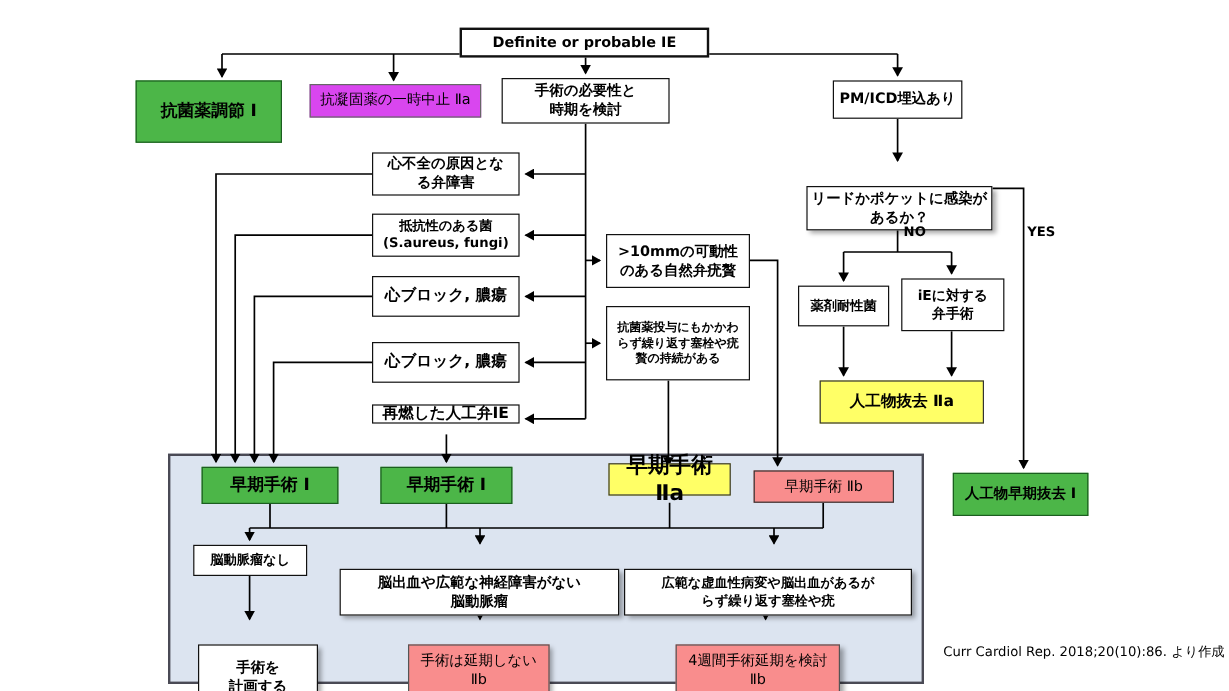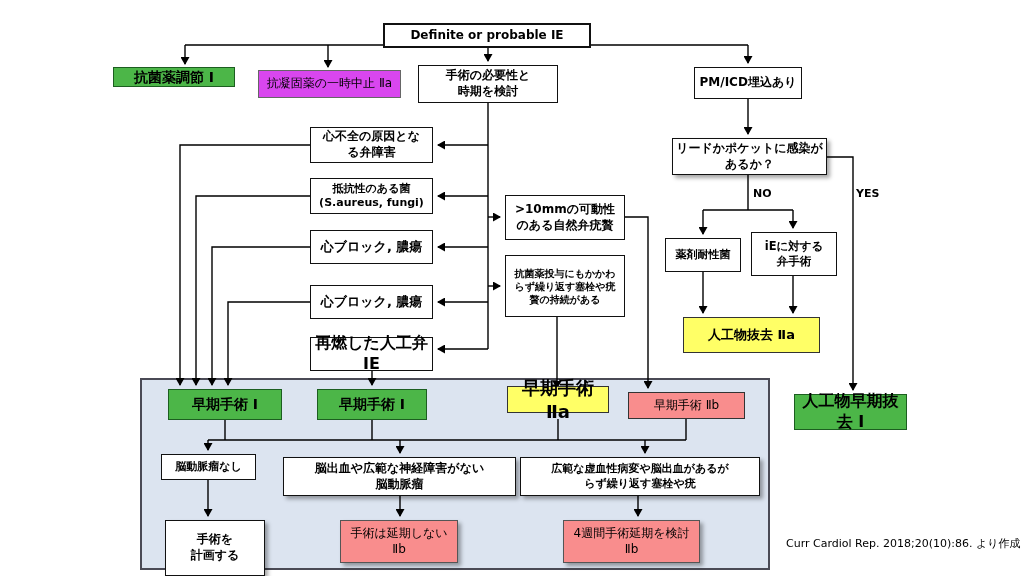--- a/index.html
+++ b/index.html
@@ -10,21 +10,21 @@
   .edges { position:absolute; left:0; top:0; z-index:1; }
   .node { position:absolute; z-index:2; display:flex; align-items:center; justify-content:center;
           text-align:center; white-space:pre-line; background:#fff; border:1.6px solid #111;
           color:#000; line-height:1.3; font-weight:600; padding:1px 3px; }
   .root-box { border-width:2.5px; font-weight:600;margin-top:20px; }
   .thin { border-width:1.1px; }
   .green { background:#4cb648; border:1.6px solid #1c5e20; font-weight:bold; }
   .yellow { background:#d946ef; border:1.2px solid #666; font-weight:normal; }
   .yellow-dark { background:#ffff66; border:1.8px solid #333; font-weight:bold; }
   .pink { background:#f98d8d; border:1.2px solid #555; font-weight:normal; }
-  .shadow { box-shadow:3px 3px 4px rgba(0,0,0,0.35); }
+  .shadow { box-shadow:3px 3px 4px rgba(0,0,0,0.35);margin-top:17px; }
   .edge-label { position:absolute; z-index:2; font-size:11px; font-weight:600; color:#000;text-align:center; }
   .citation { position:absolute; z-index:2; left:786px; top:536px; font-size:11px; color:#000; }
 </style>
 </head>
 <body>
 
 <div class="stage">
 
   <div class="panel" style="left:140px;top:378px;width:630px;height:192px"></div>
 
@@ -72,49 +72,49 @@
       <path d="M400 440 V453" marker-end="url(#ah)"></path>
       <path d="M645 440 V453" marker-end="url(#ah)"></path>
 
       <path d="M208 480 V516" marker-end="url(#ah)"></path>
       <path d="M400 496 V516" marker-end="url(#ah)"></path>
       <path d="M638 496 V516" marker-end="url(#ah)"></path>
     </g>
   </svg>
 
   <div class="node root-box" style="left:383px;top:3px;width:208px;height:25px;font-size:12px">Definite or probable IE</div>
-  <div class="node green" style="left:113px;top:67px;width:122px;height:20px;font-size:14px">抗菌薬調節 Ⅰ</div>
+  <div class="node green" style="left:113px;top:67px;width:122px;height:52px;font-size:14px">抗菌薬調節 Ⅰ</div>
   <div class="node yellow" style="left:258px;top:70px;width:143px;height:28px;font-size:12px">抗凝固薬の一時中止 Ⅱa</div>
   <div class="node thin" style="left:418px;top:65px;width:140px;height:38px;font-size:12px">手術の必要性と
 時期を検討</div>
   <div class="node thin" style="left:694px;top:67px;width:108px;height:32px;font-size:12px">PM/ICD埋込あり</div>
 
   <div class="node" style="left:310px;top:127px;width:123px;height:36px;font-size:12px">心不全の原因とな
 る弁障害</div>
   <div class="node" style="left:310px;top:178px;width:123px;height:36px;font-size:11px">抵抗性のある菌
 (S.aureus, fungi)</div>
   <div class="node" style="left:310px;top:230px;width:123px;height:34px;font-size:13px">心ブロック, 膿瘍</div>
   <div class="node" style="left:310px;top:285px;width:123px;height:34px;font-size:13px">心ブロック, 膿瘍</div>
-  <div class="node" style="left:310px;top:337px;width:123px;height:34px;font-size:16px">再燃した人工弁IE</div>
+  <div class="node" style="left:310px;top:337px;width:123px;height:16px;font-size:13px">再燃した人工弁IE</div>
 
   <div class="node" style="left:505px;top:195px;width:120px;height:45px;font-size:12px">&gt;10mmの可動性
 のある自然弁疣贅</div>
   <div class="node" style="left:505px;top:255px;width:120px;height:62px;font-size:10px">抗菌薬投与にもかかわ
 らず繰り返す塞栓や疣
 贅の持続がある</div>
 
   <div class="node thin shadow" style="left:672px;top:138px;width:155px;height:37px;font-size:12px">リードかポケットに感染が
 あるか？</div>
   <div class="edge-label" style="left:753px;top:187px">NO</div>
   <div class="edge-label" style="left:856px;top:187px">YES</div>
   <div class="node thin" style="left:665px;top:238px;width:76px;height:34px;font-size:11px">薬剤耐性菌</div>
   <div class="node thin" style="left:751px;top:232px;width:86px;height:44px;font-size:11.5px">iEに対する
 弁手術</div>
   <div class="node yellow-dark" style="left:683px;top:317px;width:137px;height:36px;font-size:13px">人工物抜去 Ⅱa</div>
-  <div class="node green" style="left:794px;top:394px;width:113px;height:36px;font-size:16px">人工物早期抜去 Ⅰ</div>
+  <div class="node green" style="left:794px;top:394px;width:113px;height:36px;font-size:12px">人工物早期抜去 Ⅰ</div>
 
   <div class="node green" style="left:168px;top:389px;width:114px;height:31px;font-size:14px">早期手術 Ⅰ</div>
   <div class="node green" style="left:317px;top:389px;width:110px;height:31px;font-size:14px">早期手術 Ⅰ</div>
   <div class="node yellow-dark" style="left:507px;top:386px;width:102px;height:27px;font-size:18px">早期手術 Ⅱa</div>
   <div class="node pink" style="left:628px;top:392px;width:117px;height:27px;font-size:12px;border:1.6px solid #333">早期手術 Ⅱb</div>
 
   <div class="node thin" style="left:161px;top:454px;width:95px;height:26px;font-size:11px">脳動脈瘤なし</div>
   <div class="node shadow" style="left:283px;top:457px;width:233px;height:39px;font-size:12px">脳出血や広範な神経障害がない
 脳動脈瘤</div>
   <div class="node shadow" style="left:520px;top:457px;width:240px;height:39px;font-size:11px">広範な虚血性病変や脳出血があるが

